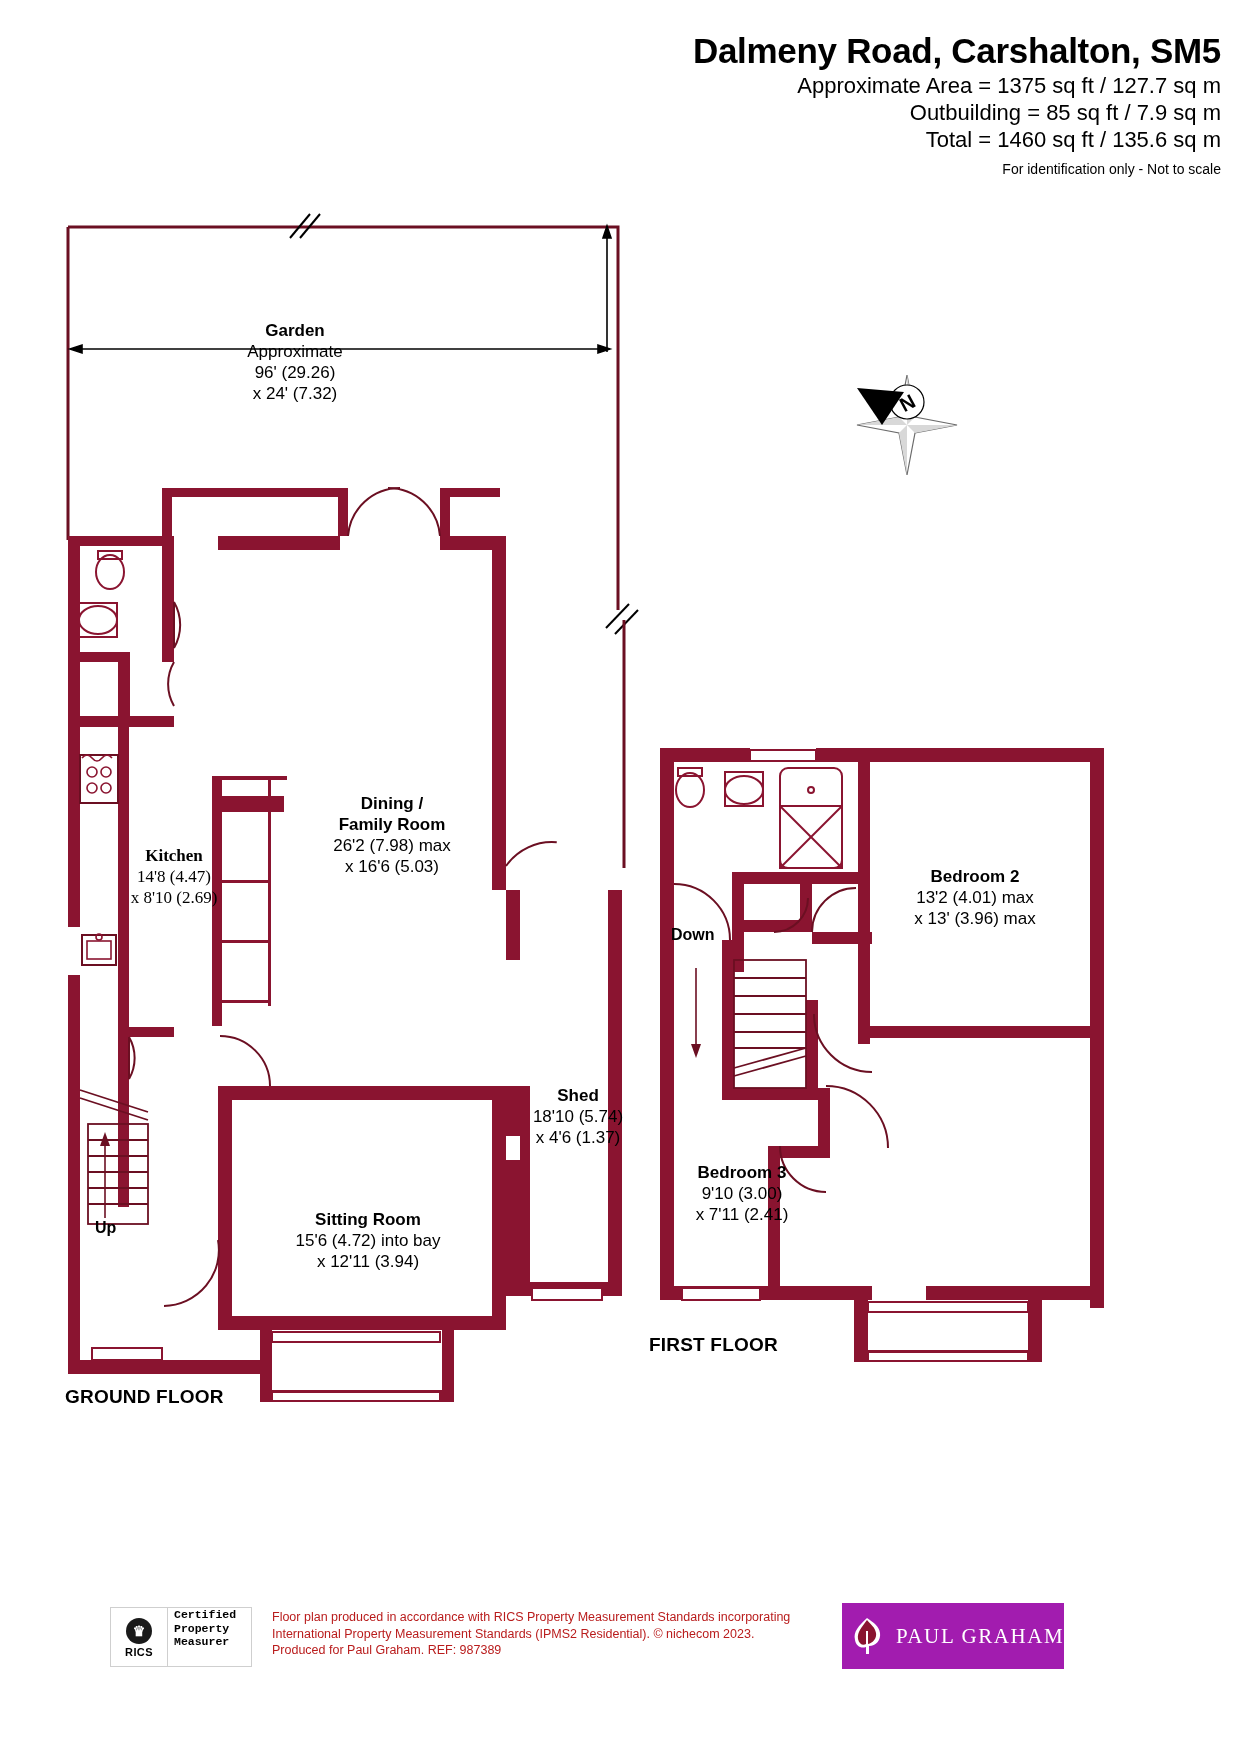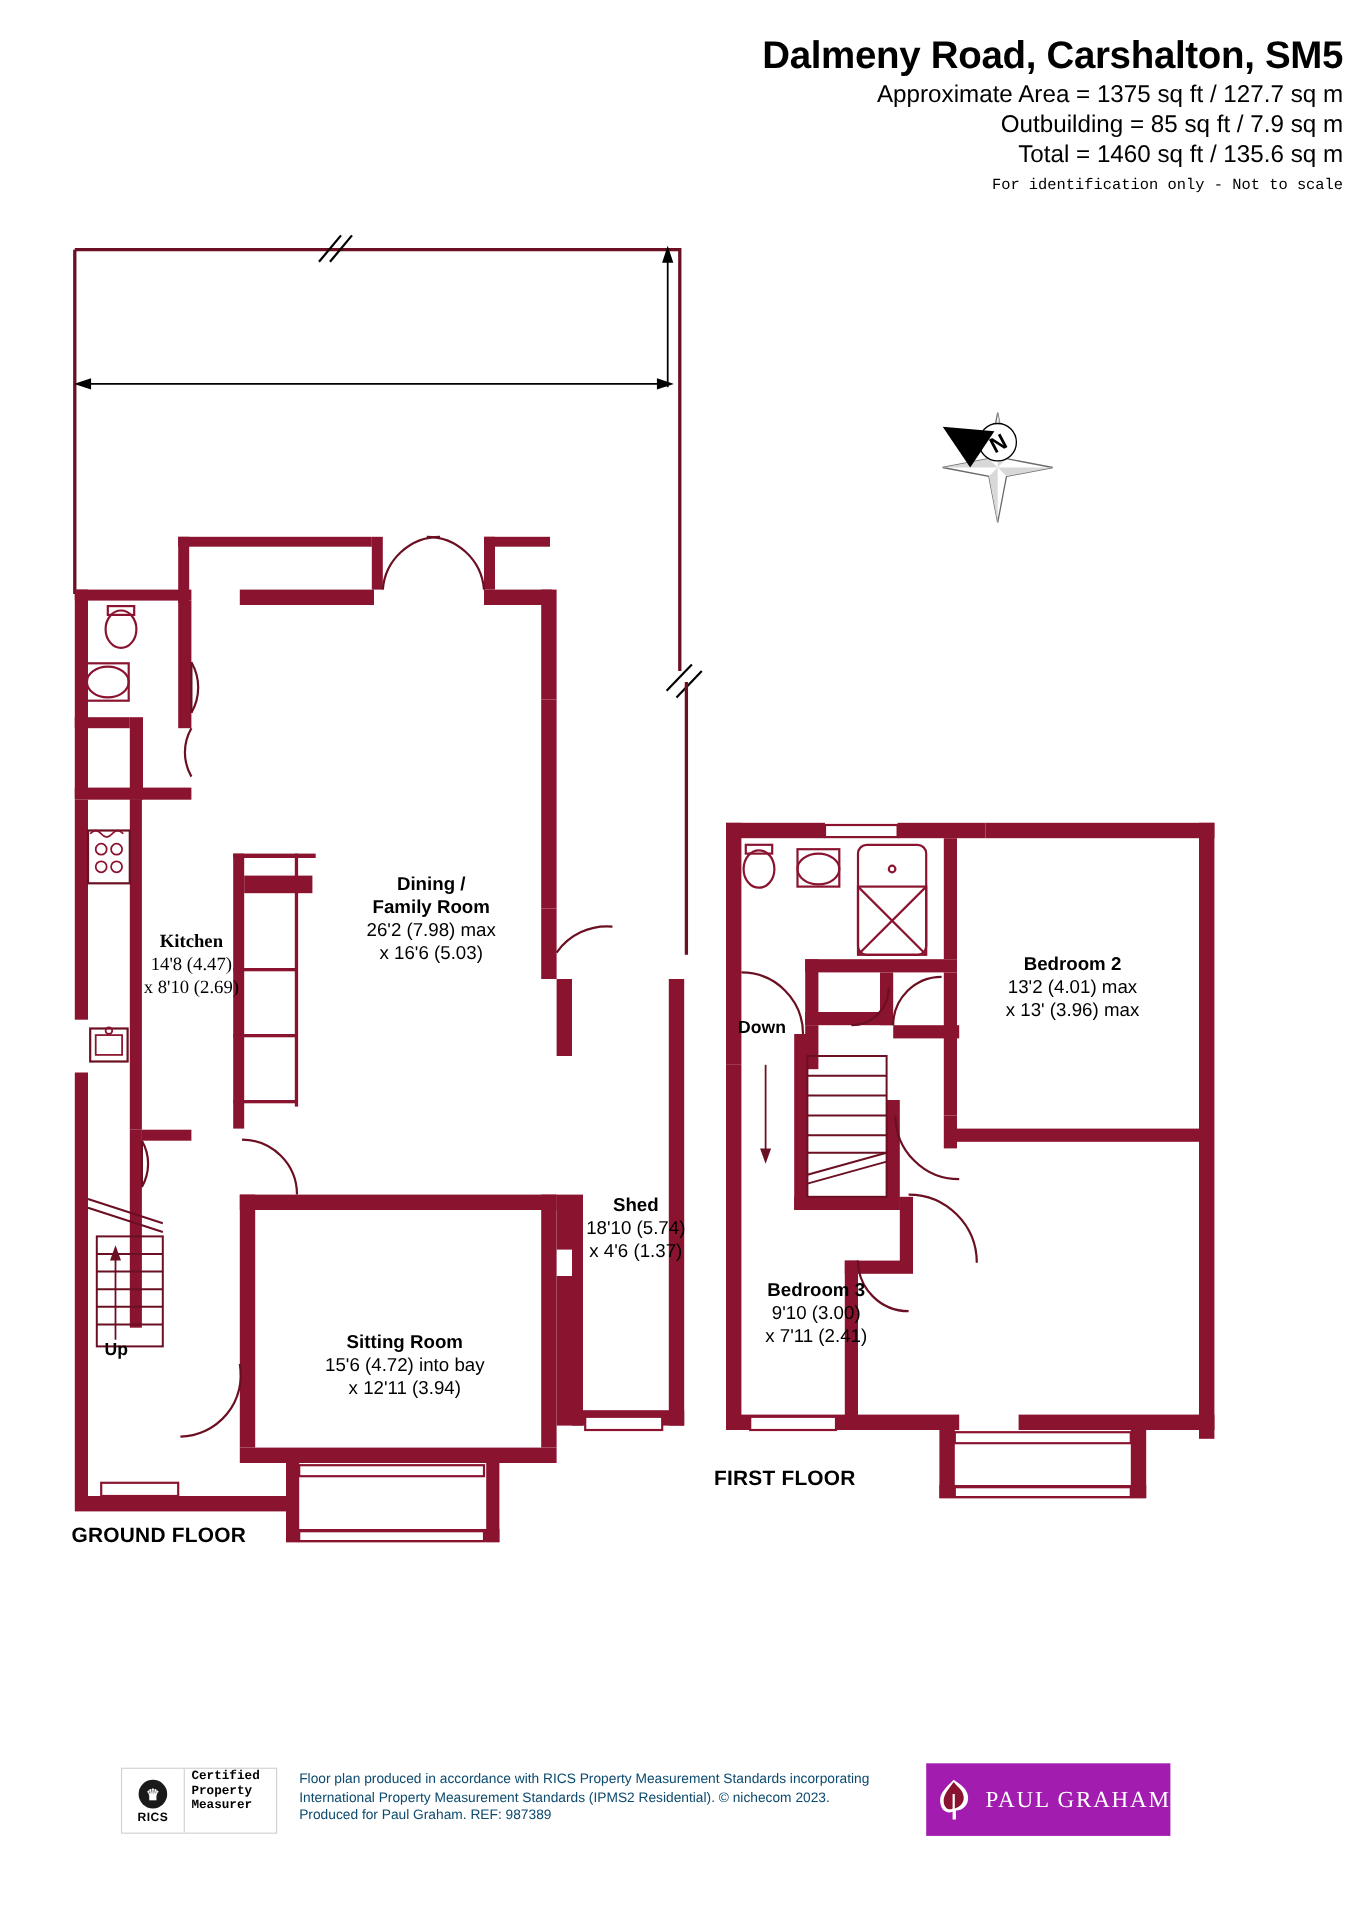--- a/index.html
+++ b/index.html
@@ -39,21 +39,20 @@
   .subline {
     font-size: 22px;
     line-height: 27px;
     white-space: nowrap;
   }
   .notice {
     font-size: 14px;
     line-height: 20px;
     margin-top: 6px;
     white-space: nowrap;
-    font-family: Liberation Mono, monospace;
   }
   
   .floor-caption {
     position: absolute;
     font-size: 19px;
     font-weight: bold;
     letter-spacing: 0.2px;
     white-space: nowrap;
   }
   
@@ -141,21 +140,21 @@
     line-height: 13.5px;
     font-family: Liberation Mono, monospace;
   }
   .footer-note {
     position: absolute;
     left: 240px;
     top: 14px;
     width: 580px;
     font-size: 12.5px;
     line-height: 16.5px;
-    color: #0c4a6e;
+    color: #b91c1c;
   }
   .pg-logo {
     position: absolute;
     left: 810px;
     top: 8px;
     width: 222px;
     height: 66px;
     background: #a21caf;
     display: flex;
     align-items: center;
@@ -431,20 +430,26 @@
     <polygon points="55,5 63,47 105,55 63,63 55,105 47,63 5,55 47,47" fill="#ffffff" stroke="#6b6b6b" stroke-width="1.2"></polygon>
     <polygon points="55,5 63,47 55,55" fill="#d8d8d8"></polygon>
     <polygon points="105,55 63,63 55,55" fill="#d8d8d8"></polygon>
     <polygon points="55,105 47,63 55,55" fill="#d8d8d8"></polygon>
     <polygon points="5,55 47,47 55,55" fill="#d8d8d8"></polygon>
     <circle cx="55" cy="32" r="17" fill="#ffffff" stroke="#000" stroke-width="1.2"></circle>
     <polygon points="5,18 52,22 30,55" fill="#000000"></polygon>
     <text x="55" y="40" text-anchor="middle" font-family="Liberation Sans, sans-serif" font-size="20" font-weight="bold" fill="#000000" transform="rotate(-28 55 32)">N</text>
   </svg>
 
+  <div class="room" style="left:163px; top:320px; width:200px;">
+    <span class="rname">Garden</span>
+    <span class="rdim">Approximate</span>
+    <span class="rdim">96' (29.26)</span>
+    <span class="rdim">x 24' (7.32)</span>
+  </div>
 
   <div class="room" style="left:42px; top:845px; width:200px;font-family:Liberation Serif, serif;">
     <span class="rname">Kitchen</span>
     <span class="rdim">14'8 (4.47)</span>
     <span class="rdim">x 8'10 (2.69)</span>
   </div>
 
   <div class="room" style="left:260px; top:793px; width:200px;">
     <span class="rname">Dining /</span>
     <span class="rname">Family Room</span>

